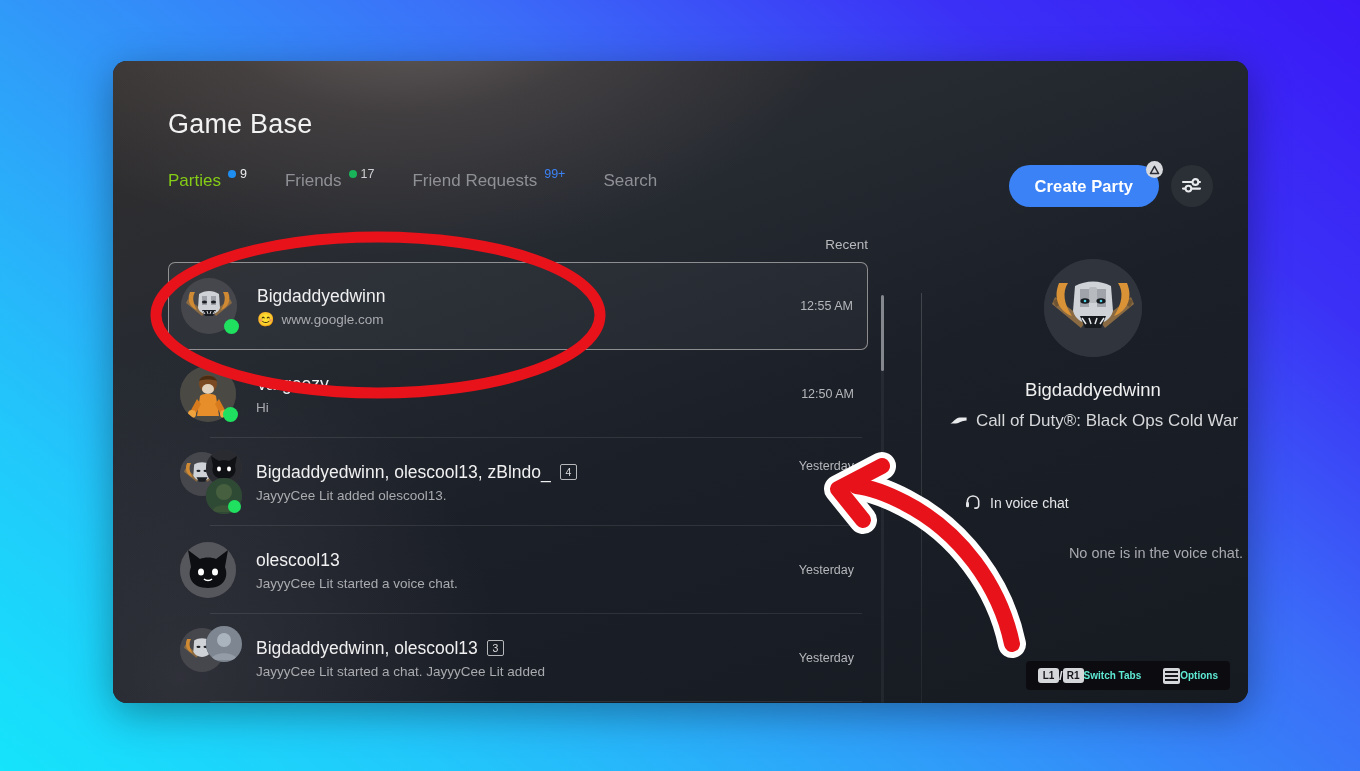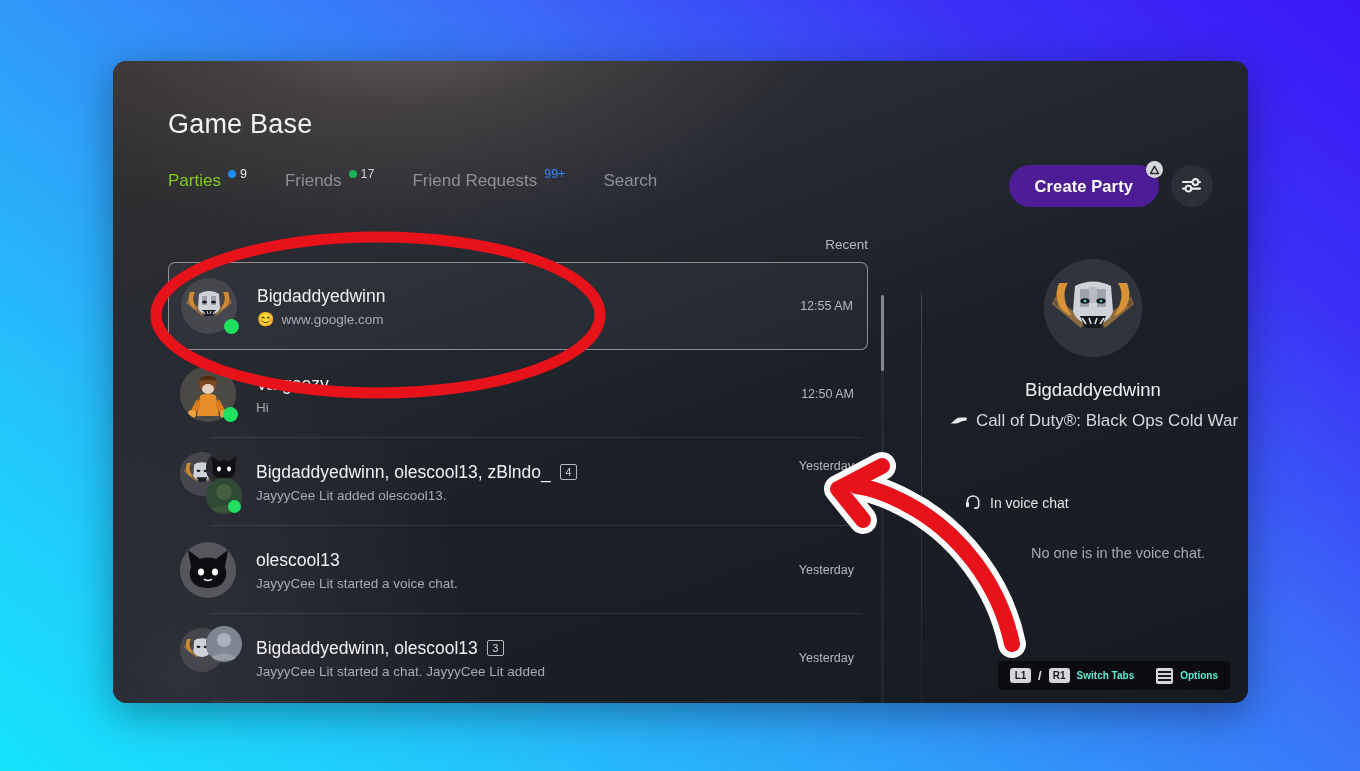--- a/index.html
+++ b/index.html
@@ -62,21 +62,21 @@
   .tab.active .tab-count { color: #eceded; }
   .tab-count.plain { color: #3b82f6; }
 
   
   #header-actions {
     position: absolute; right: 35px; top: 104px;
     display: flex; align-items: center; gap: 12px;
   }
   #create-party-button {
     position: relative;
-    background: #4c1d95;
+    background: #3b82f6;
     color: #fff;
     border: none;
     border-radius: 22px;
     height: 42px;
     padding: 0 26px;
     font-size: 16.5px; font-weight: bold;
     font-family: inherit;
     cursor: pointer;
     letter-spacing: .1px;
   }
@@ -205,40 +205,40 @@
   }
   #detail-name {
     margin-top: 22px;
     font-size: 18.5px; color: #f0f0f1;
   }
   #detail-activity {
     margin-top: 10px;
     font-size: 17px; color: #d6d7da;
     display: flex; align-items: center; justify-content: center; gap: 8px;
   }
-  #voice-section { margin-top: 62px; text-align: center; padding-left: 22px; }
+  #voice-section { margin-top: 62px; text-align: right; padding-left: 22px; }
   #voice-heading {
     font-size: 14px; color: #e4e5e7;
     display: flex; align-items: center; gap: 9px;
   }
   #voice-empty {
     margin-top: 32px; padding-left: 28px;
     font-size: 14.5px; color: #a8aaaf;
   }
 
   
   #footer-hints {
     position: absolute; right: 18px; bottom: 13px;
     background: #0c0c10;
     border-radius: 4px;
     height: 29px;
     display: flex; align-items: center; gap: 22px;
     padding: 0 12px;
   }
-  .hint { display: flex; align-items: center; gap: 7px; }
+  .hint { display: flex; align-items: center; }
   .hint-label { font-size: 10px; color: #5eead4; font-weight: bold; }
   .key {
     display: inline-flex; align-items: center; justify-content: center;
     min-width: 21px; height: 15px; padding: 0 3px;
     border-radius: 3px; background: #d5d6da; color: #17171b;
     font-size: 10px; font-weight: bold;
   }
   .slash { color: #dcdde0; font-size: 13px; font-weight: bold; }
   .ham { display: flex; flex-direction: column; gap: 2px; background:#d5d6da; padding:3px 2px; border-radius:2px; }
   .ham i { display: block; width: 13px; height: 2px; background: #17171b; }

